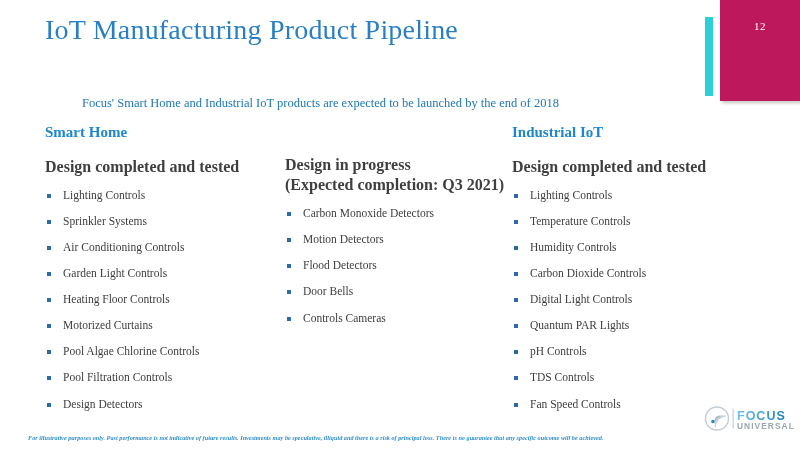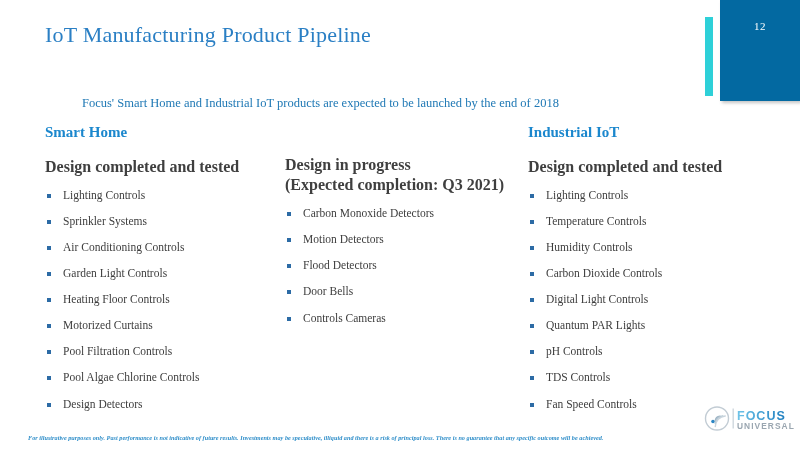--- a/index.html
+++ b/index.html
@@ -23,21 +23,21 @@
     background: #ffffff;
   }
 
   
   .page-num-box {
     position: absolute;
     right: 0;
     top: 0;
     width: 80px;
     height: 101px;
-    background: #0369a1;
+    background: #be185d;
     box-shadow: 2px 2px 3px rgba(90,90,90,0.35);
   }
   .page-num {
     position: absolute;
     top: 20px;
     left: 0;
     width: 80px;
     text-align: center;
     color: #ffffff;
     font-size: 11px;
@@ -49,22 +49,22 @@
     left: 705px;
     top: 17px;
     width: 8px;
     height: 79px;
     background: #2ed0d8;
   }
 
   .slide-title {
     position: absolute;
     left: 45px;
-    top: 22px;
-    font-size: 22px;
+    top: 14px;
+    font-size: 28px;
     color: #2a7fc4;
     font-family: "Liberation Serif", "DejaVu Serif", serif;
     letter-spacing: 0.2px;
     white-space: nowrap;
   }
 
   .subtitle {
     position: absolute;
     left: 82px;
     top: 96px;
@@ -81,21 +81,21 @@
     top: 124px;
     width: 740px;
     height: 300px;
   }
   .col {
     position: absolute;
     top: 0;
   }
   .col-1 { left: 45px;  width: 230px; }
   .col-2 { left: 285px; width: 245px; }
-  .col-3 { left: 528px; width: 240px; }
+  .col-3 { left: 512px; width: 240px; }
 
   .col-title {
     font-size: 15px;
     font-weight: bold;
     color: #1b87cd;
     font-family: "Liberation Serif", "DejaVu Serif", serif;
     margin: 0 0 16px 0;
     line-height: 1.1;
     white-space: nowrap;
   }
@@ -183,22 +183,22 @@
     <div class="col col-1">
       <div class="col-title">Smart Home</div>
       <div class="col-sub">Design completed and tested</div>
       <ul class="bullets">
         <li><span class="bullet-mark"></span><span>Lighting Controls</span></li>
         <li><span class="bullet-mark"></span><span>Sprinkler Systems</span></li>
         <li><span class="bullet-mark"></span><span>Air Conditioning Controls</span></li>
         <li><span class="bullet-mark"></span><span>Garden Light Controls</span></li>
         <li><span class="bullet-mark"></span><span>Heating Floor Controls</span></li>
         <li><span class="bullet-mark"></span><span>Motorized Curtains</span></li>
+        <li><span class="bullet-mark"></span><span>Pool Algae Chlorine Controls</span></li>
         <li><span class="bullet-mark"></span><span>Pool Filtration Controls</span></li>
-        <li><span class="bullet-mark"></span><span>Pool Algae Chlorine Controls</span></li>
         <li><span class="bullet-mark"></span><span>Design Detectors</span></li>
       </ul>
     </div>
 
     <div class="col col-2">
       <div class="col-title spacer-only">&nbsp;</div>
       <div class="col-sub">
         <div>Design in progress</div>
         <div>(Expected completion: Q3 2021)</div>
       </div>

